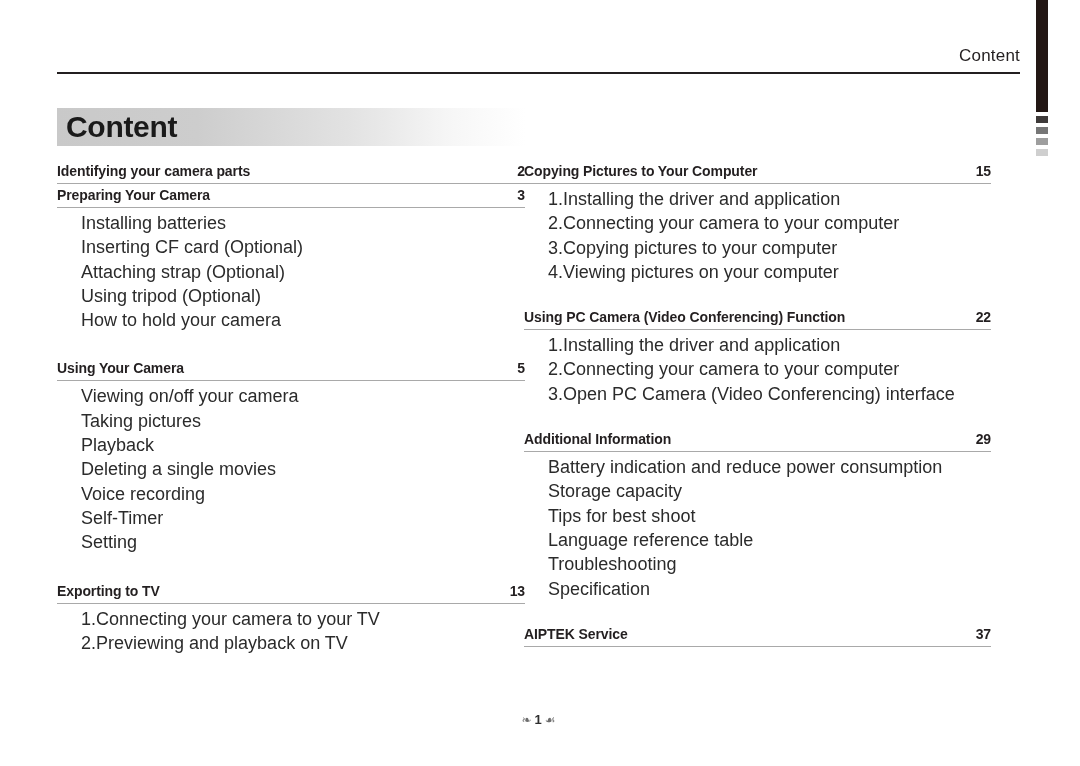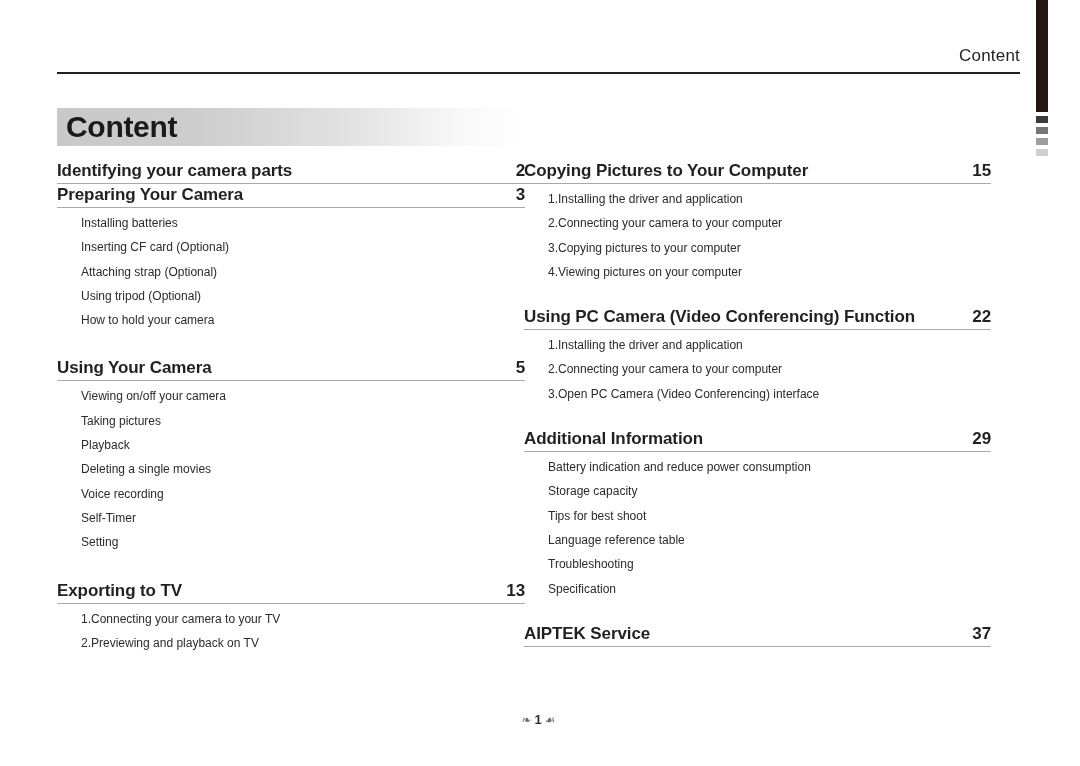--- a/index.html
+++ b/index.html
@@ -86,37 +86,37 @@
 
   .entry { margin: 0; }
   .entry.gap-lg { }
   .entry.gap-md { margin-top: 25px; }
   .entry.gap-sm { margin-top: 22px; }
 
   .entry-head {
     display: flex;
     align-items: center;
     justify-content: space-between;
-    font-size: 17px;
+    font-size: 14px;
     font-weight: bold;
     line-height: 22px;
     padding-bottom: 1px;
     border-bottom: 1.4px solid #a9a9a9;
     letter-spacing: -0.1px;
   }
   .entry-head .etitle { white-space: nowrap; }
   .entry-head .epage  { font-weight: bold; }
 
   .sublist {
     list-style: none;
     margin: 3px 0 0 0;
     padding: 0 0 0 24px;
   }
   .sublist li {
-    font-size: 12px;
+    font-size: 18px;
     line-height: 24.3px;
     color: #2b2b2b;
     white-space: nowrap;
   }
 
   
   .footer {
     position: absolute;
     left: 0;
     top: 712px;

